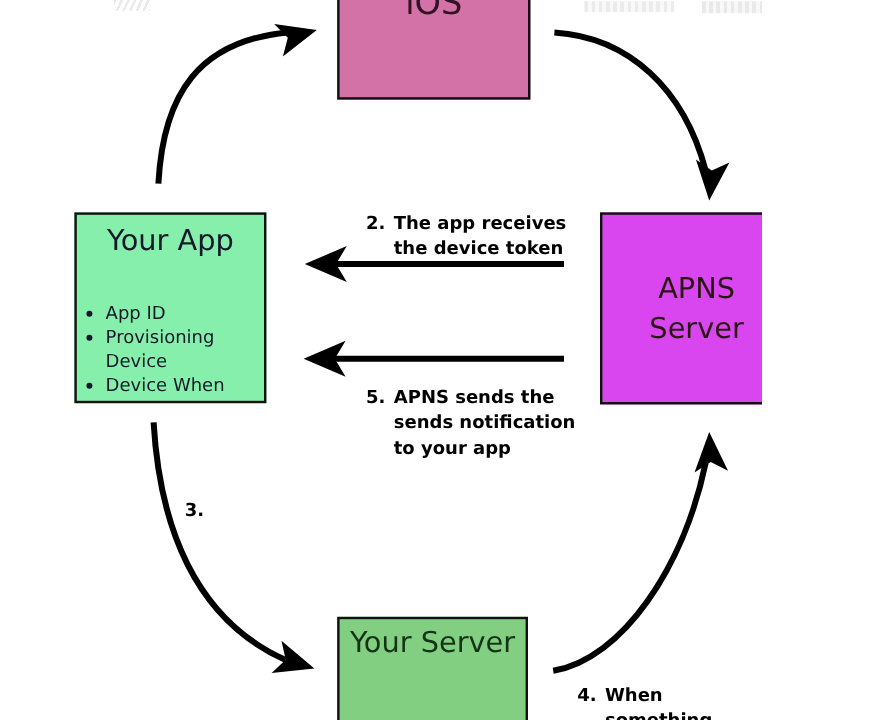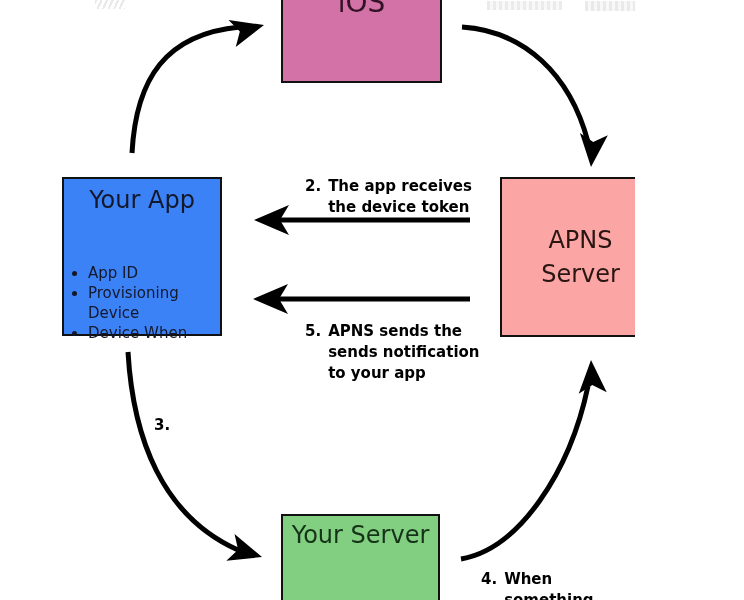--- a/index.html
+++ b/index.html
@@ -11,28 +11,28 @@
     position:absolute;border:2px solid #111;box-sizing:border-box;
   }
   .node-title{
     font-size:24px;line-height:30px;text-align:center;white-space:pre-line;
   }
   
   #node-ios{left:281px;top:-77px;width:161px;height:160px;background:#d272a7;
     display:flex;align-items:center;justify-content:center;}
   #node-ios .node-title{font-size:28px;color:#341226;}
   
-  #node-your-app{left:62px;top:177px;width:160px;height:159px;background:#3b82f6;}
+  #node-your-app{left:62px;top:177px;width:160px;height:159px;background:#86efac;}
   #node-your-app .node-title{margin-top:6px;color:#14182b;}
   #node-your-app ul{
-    margin:48px 0 0 0;padding:0 0 0 24px;width:126px;
+    margin:36px 0 0 0;padding:0 0 0 24px;width:126px;
     list-style:disc outside;font-size:15px;line-height:20px;color:#14182b;
   }
   
-  #node-apns{left:500px;top:177px;width:161px;height:160px;background:#fca5a5;
+  #node-apns{left:500px;top:177px;width:161px;height:160px;background:#d946ef;
     display:flex;align-items:center;justify-content:center;}
   #node-apns .node-title{line-height:34px;color:#291612;}
   
   #node-your-server{left:281px;top:514px;width:159px;height:110px;background:#82cf82;}
   #node-your-server .node-title{margin-top:4px;color:#153317;}
   
   .step{
     position:absolute;display:flex;gap:7px;
     font-size:15px;line-height:21px;font-weight:700;color:#000;
   }

